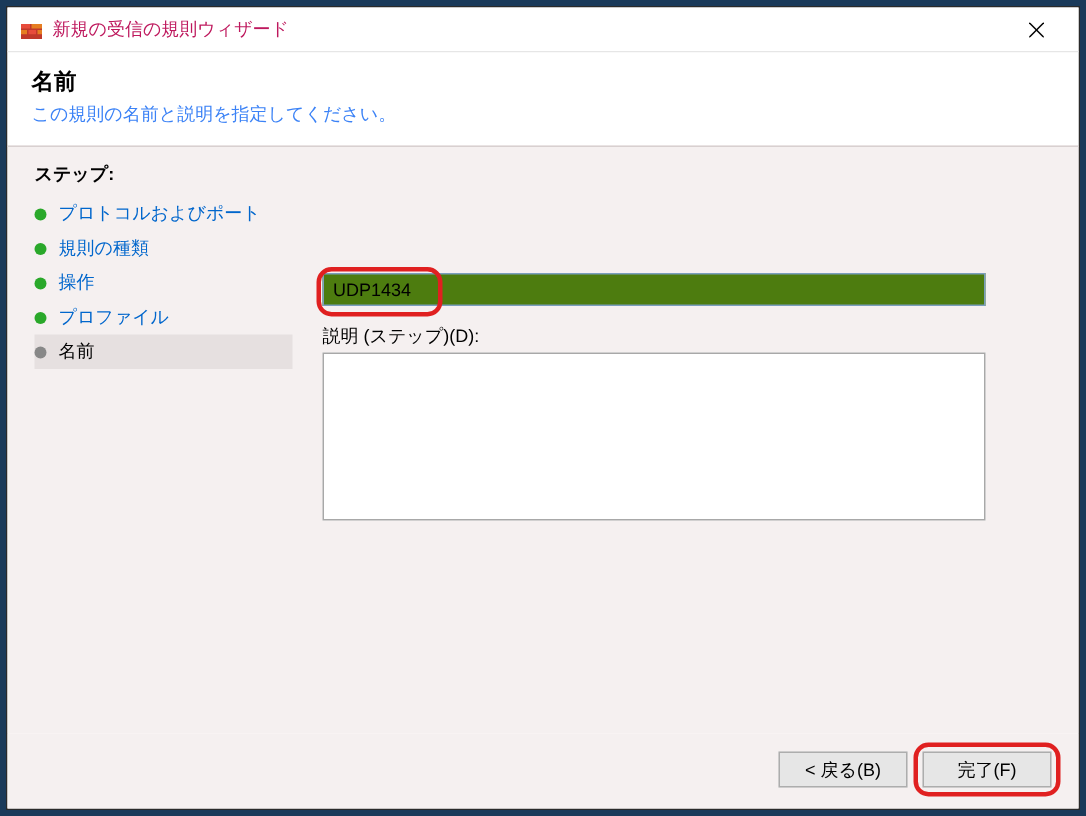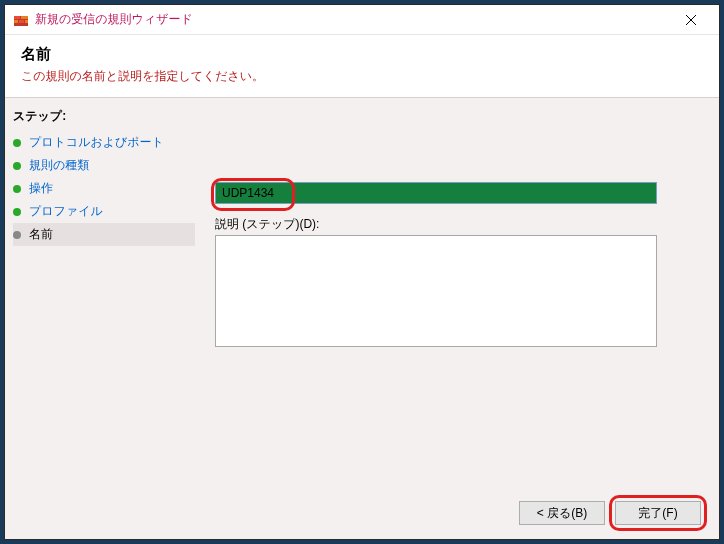--- a/index.html
+++ b/index.html
@@ -50,31 +50,31 @@
       background: #ffffff;
     }
     .header-title {
       font-size: 15px;
       font-weight: bold;
       color: #000;
       margin-bottom: 4px;
     }
     .header-subtitle {
       font-size: 12px;
-      color: #b91c1c;
+      color: #3b82f6;
     }
     .body {
       flex: 1;
       display: flex;
       background: #f5f0f0;
       border-top: 1px solid #d8d0d0;
     }
     .sidebar {
       width: 190px;
-      padding: 10px 0 0 8px;
+      padding: 10px 0 0 18px;
     }
     .sidebar-heading {
       font-size: 12px;
       font-weight: bold;
       color: #000;
       margin-bottom: 6px;
     }
     .step-item {
       display: flex;
       align-items: center;
@@ -107,21 +107,21 @@
     }
     .field-label {
       font-size: 12px;
       color: #000;
       margin-bottom: 2px;
     }
     .name-input {
       width: 442px;
       height: 22px;
       border: 1px solid #7a9ebd;
-      background: #15803d;
+      background: #4d7c0f;
       font-size: 12px;
       padding: 2px 6px;
       font-family: inherit;
     }
     .desc-textarea {
       width: 442px;
       height: 112px;
       border: 1px solid #a8a8a8;
       background: #ffffff;
       font-size: 12px;

